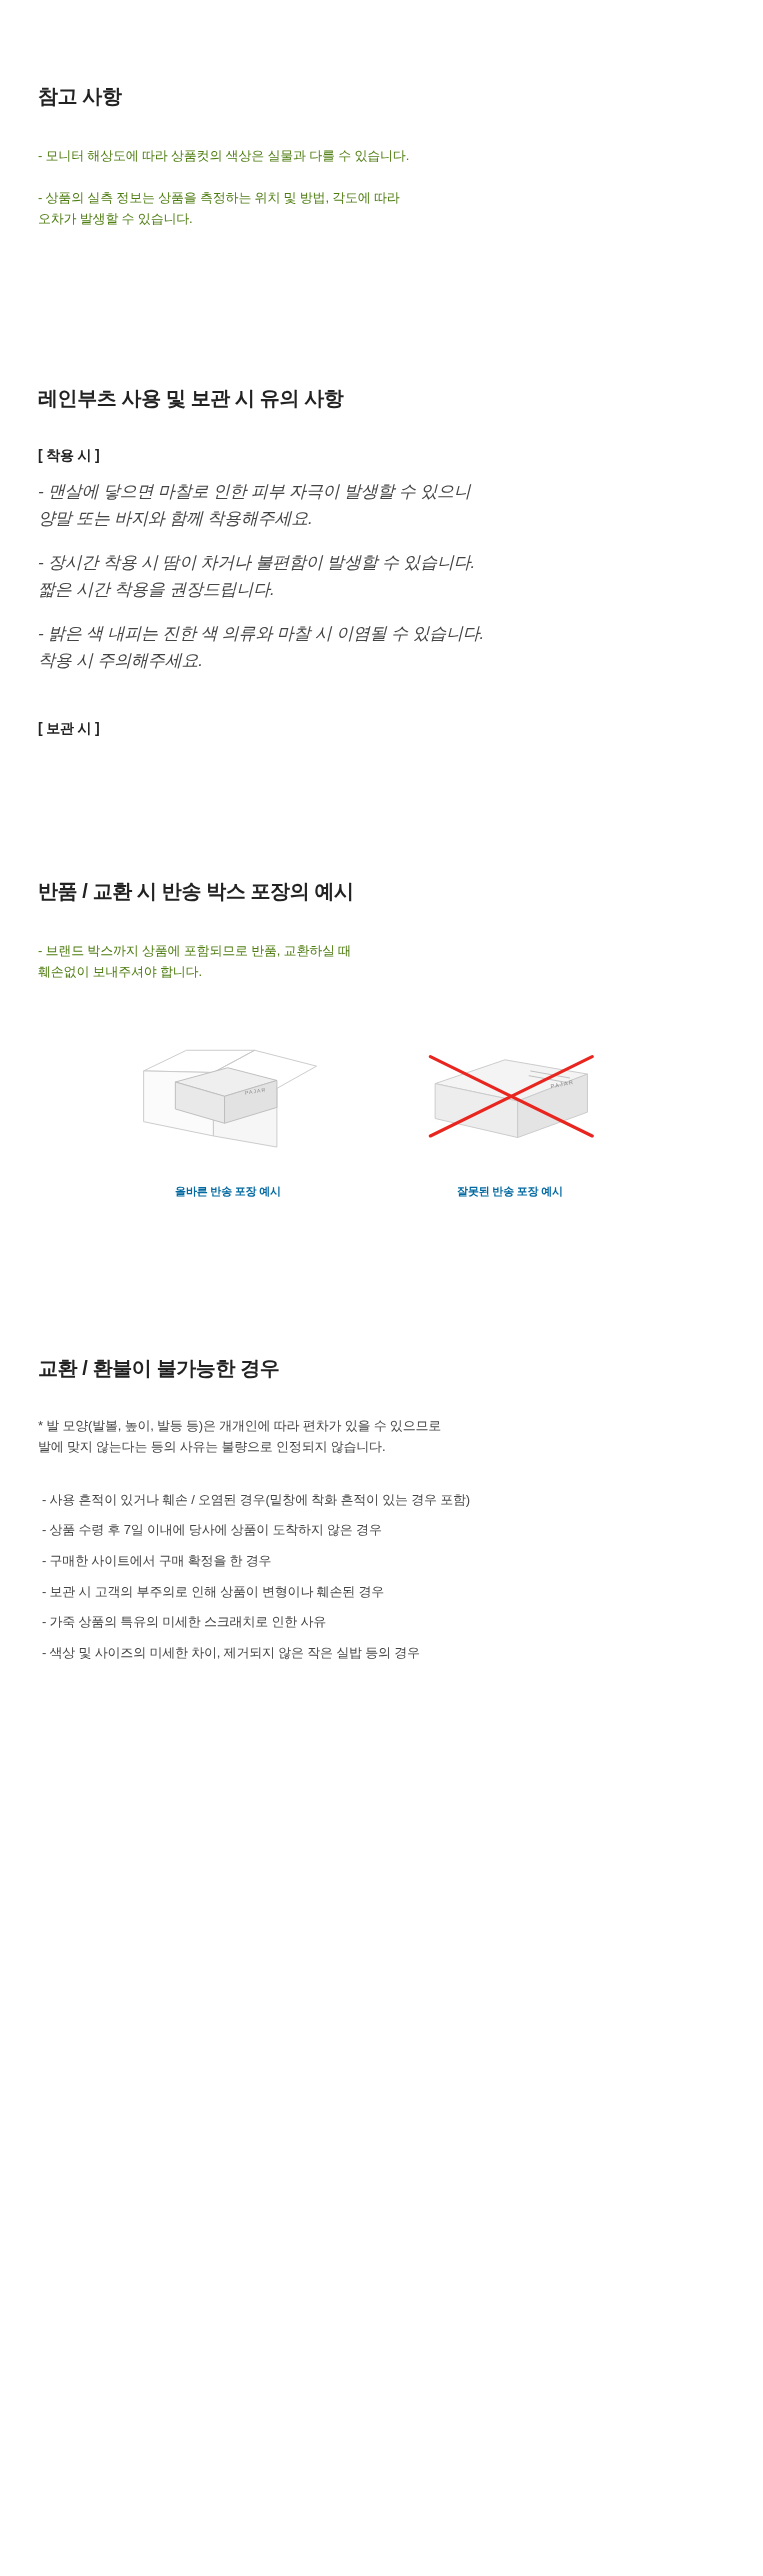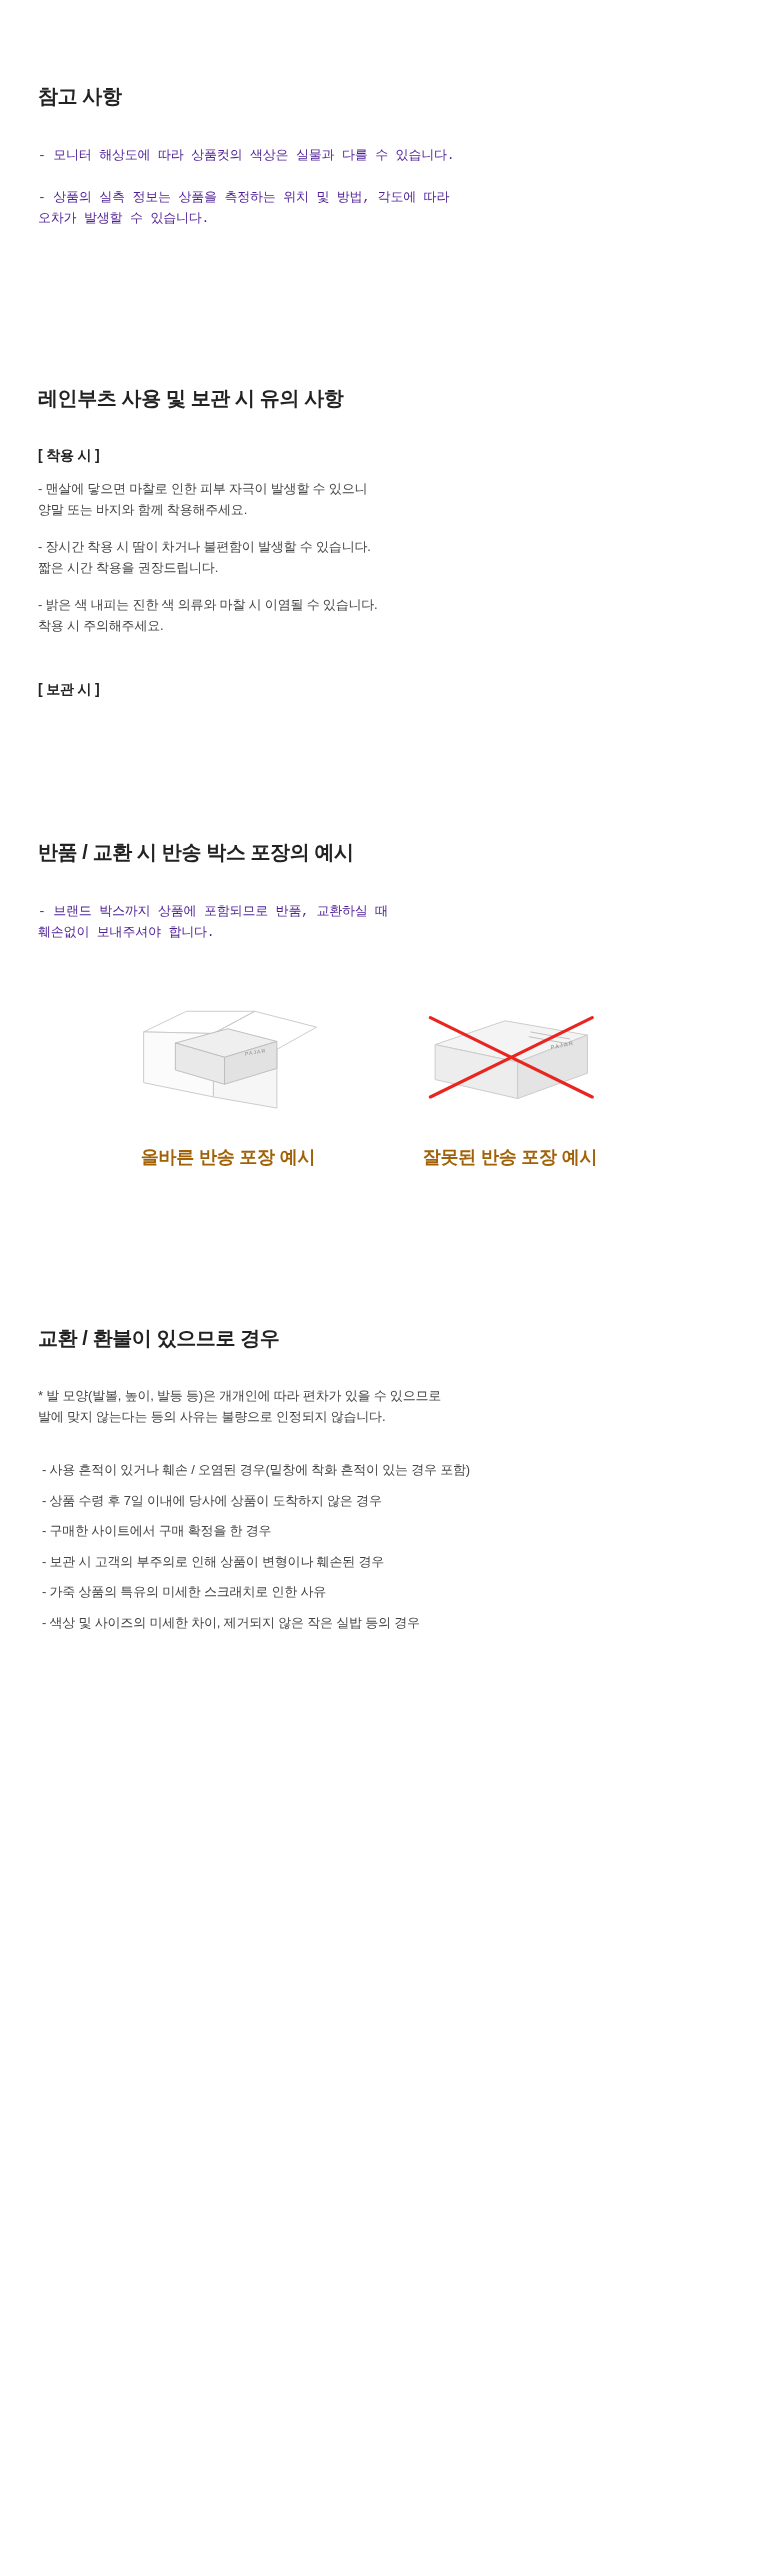--- a/index.html
+++ b/index.html
@@ -35,72 +35,72 @@
   .block-gap-top-4 { padding-top: 156px; }
 
   .para-list {
     margin: 0;
     padding: 0;
     list-style: none;
   }
   .para-list li {
     font-size: 13px;
     line-height: 1.62;
-    color: #4c1d95;
+    color: #4d7c0f;
     margin-top: 20.7px;
     letter-spacing: -0.2px;
     white-space: pre-line;
-    font-family: Liberation Mono, monospace;
   }
   .sub-head {
     font-size: 14px;
     font-weight: bold;
     color: #222222;
     letter-spacing: -0.2px;
   }
   .after-title { margin-top: 35px; }
 
   .group-head { margin-top: 45px; }
   .group-head.first { margin-top: 35px; }
 
   .grp-list {
     margin: 0;
     padding: 0;
     list-style: none;
   }
   .grp-list li {
-    font-size: 13px;
+    font-size: 17px;
     line-height: 1.62;
     color: #444444;
     margin-top: 16px;
     letter-spacing: -0.2px;
     white-space: pre-line;
+    font-style: italic;
   }
   .grp-list li:first-child { margin-top: 12.7px; }
 
   
   .box-figures {
     margin-top: 54px;
     display: flex;
     justify-content: center;
     gap: 59px;
   }
   .fig {
     width: 223px;
     text-align: center;
   }
   .fig-art {
     height: 119px;
     position: relative;
   }
   .fig-caption {
     margin-top: 29px;
-    font-size: 18px;
+    font-size: 11px;
     font-weight: bold;
-    color: #a16207;
+    color: #0369a1;
     letter-spacing: -0.2px;
   }
   svg { display: block; margin: 0 auto; }
 
   
   .note-star {
     font-size: 13px;
     line-height: 1.62;
     color: #444444;
     margin-top: 33px;
@@ -202,21 +202,21 @@
             </g>
           </svg>
         </div>
         <div class="fig-caption">잘못된 반송 포장 예시</div>
       </div>
 
     </div>
   </section>
 
   <section class="section block-gap-top-4">
-    <h2 class="section-title">교환 / 환불이 있으므로 경우</h2>
+    <h2 class="section-title">교환 / 환불이 불가능한 경우</h2>
     <div class="note-star">* 발 모양(발볼, 높이, 발등 등)은 개개인에 따라 편차가 있을 수 있으므로
    발에 맞지 않는다는 등의 사유는 불량으로 인정되지 않습니다.</div>
     <ul class="dash-list">
       <li>- 사용 흔적이 있거나 훼손 / 오염된 경우(밑창에 착화 흔적이 있는 경우 포함)</li>
       <li>- 상품 수령 후 7일 이내에 당사에 상품이 도착하지 않은 경우</li>
       <li>- 구매한 사이트에서 구매 확정을 한 경우</li>
       <li>- 보관 시 고객의 부주의로 인해 상품이 변형이나 훼손된 경우</li>
       <li>- 가죽 상품의 특유의 미세한 스크래치로 인한 사유</li>
       <li>- 색상 및 사이즈의 미세한 차이, 제거되지 않은 작은 실밥 등의 경우</li>
     </ul>

